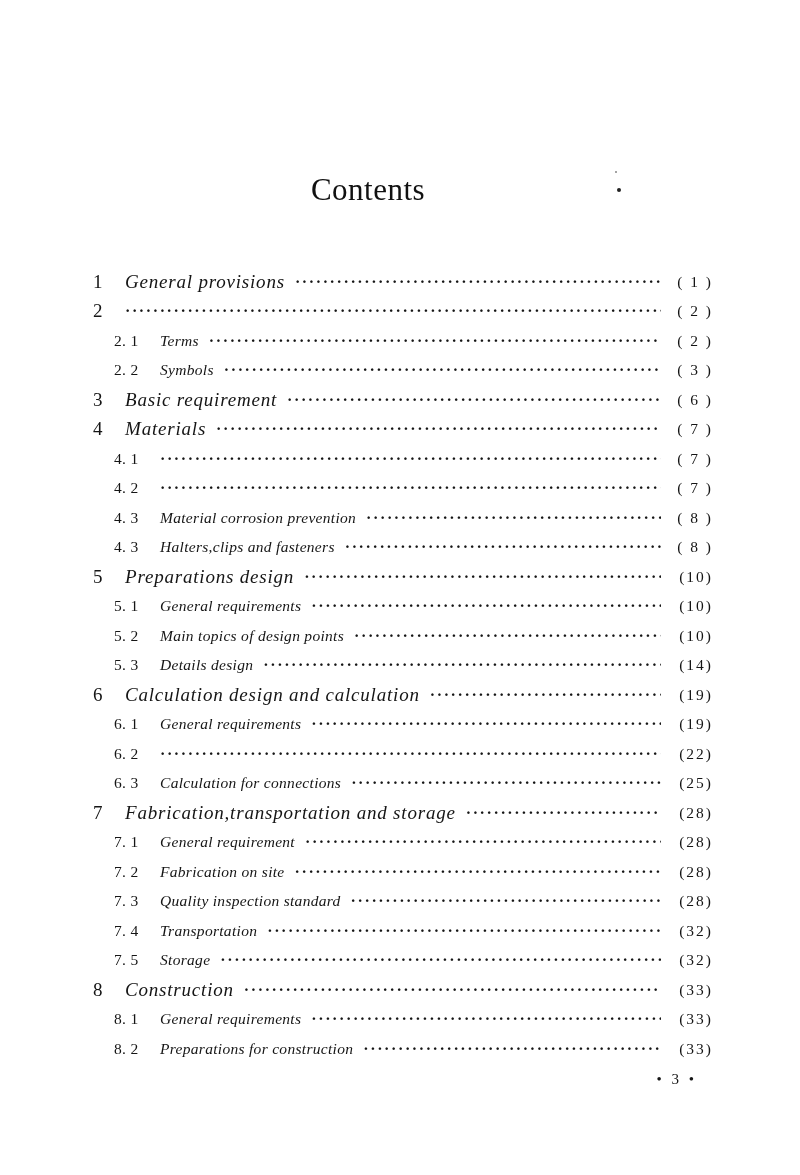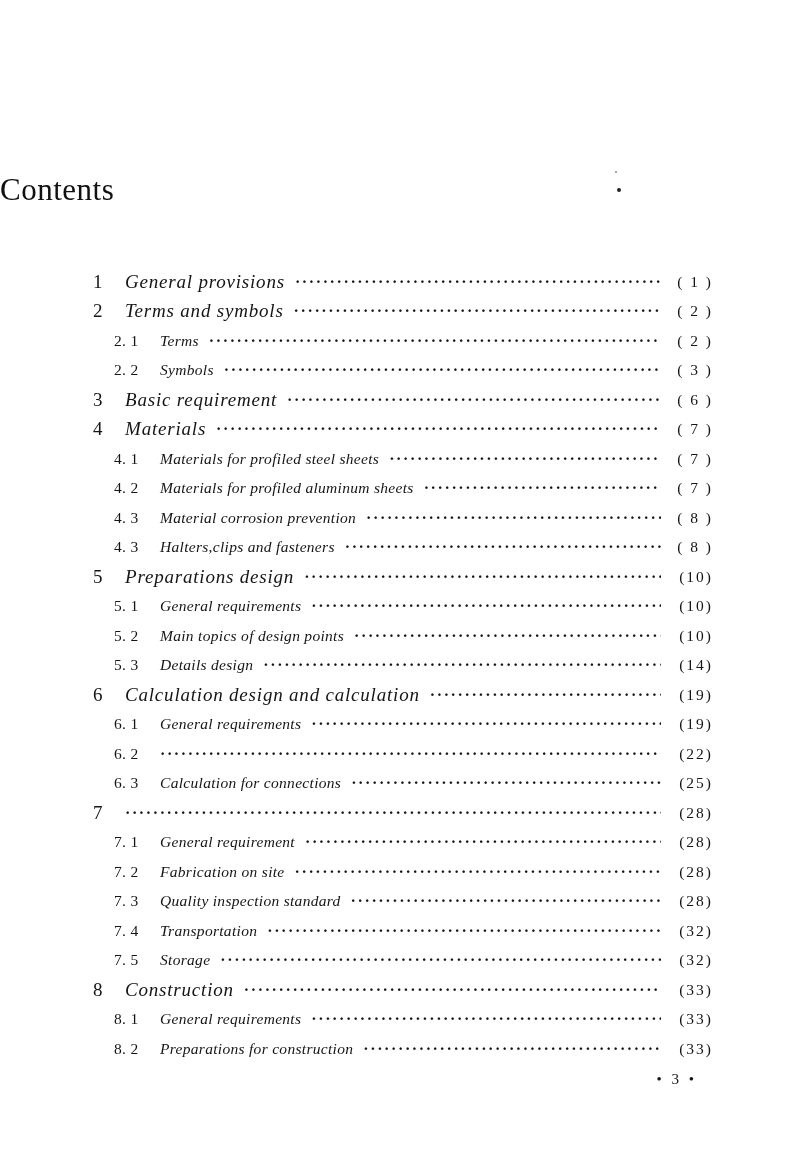--- a/index.html
+++ b/index.html
@@ -17,20 +17,21 @@
   }
   .sheet {
     position: absolute;
     inset: 0;
   }
   .doc-title {
     position: absolute;
     top: 172px;
     left: 0;
     width: 736px;
+    text-align: center;
     font-size: 31px;
     letter-spacing: 0.5px;
     color: #111;
   }
   .speck {
     position: absolute;
     background: #222;
     border-radius: 50%;
   }
   .speck-a { left: 617px; top: 188px; width: 4px; height: 4px; }
@@ -113,21 +114,20 @@
   <div class="toc">
   <div class="row lvl1">
     <span class="num">1</span>
     <span class="label">General provisions</span>
     <span class="leader">································································································································································</span>
     <span class="pagenum">( 1 )</span>
   </div>
 
   <div class="row lvl1">
     <span class="num">2</span>
-    <span class="label">Terms and symbols</span>
     <span class="leader">································································································································································</span>
     <span class="pagenum">( 2 )</span>
   </div>
 
   <div class="row lvl2">
     <span class="num">2. 1</span>
     <span class="label">Terms</span>
     <span class="leader">································································································································································</span>
     <span class="pagenum">( 2 )</span>
   </div>
@@ -148,28 +148,26 @@
 
   <div class="row lvl1">
     <span class="num">4</span>
     <span class="label">Materials</span>
     <span class="leader">································································································································································</span>
     <span class="pagenum">( 7 )</span>
   </div>
 
   <div class="row lvl2">
     <span class="num">4. 1</span>
-    <span class="label">Materials for profiled steel sheets</span>
     <span class="leader">································································································································································</span>
     <span class="pagenum">( 7 )</span>
   </div>
 
   <div class="row lvl2">
     <span class="num">4. 2</span>
-    <span class="label">Materials for profiled aluminum sheets</span>
     <span class="leader">································································································································································</span>
     <span class="pagenum">( 7 )</span>
   </div>
 
   <div class="row lvl2">
     <span class="num">4. 3</span>
     <span class="label">Material corrosion prevention</span>
     <span class="leader">································································································································································</span>
     <span class="pagenum">( 8 )</span>
   </div>
@@ -231,20 +229,21 @@
 
   <div class="row lvl2">
     <span class="num">6. 3</span>
     <span class="label">Calculation for connections</span>
     <span class="leader">································································································································································</span>
     <span class="pagenum">(25)</span>
   </div>
 
   <div class="row lvl1">
     <span class="num">7</span>
+    <span class="label">Fabrication,transportation and storage</span>
     <span class="leader">································································································································································</span>
     <span class="pagenum">(28)</span>
   </div>
 
   <div class="row lvl2">
     <span class="num">7. 1</span>
     <span class="label">General requirement</span>
     <span class="leader">································································································································································</span>
     <span class="pagenum">(28)</span>
   </div>

